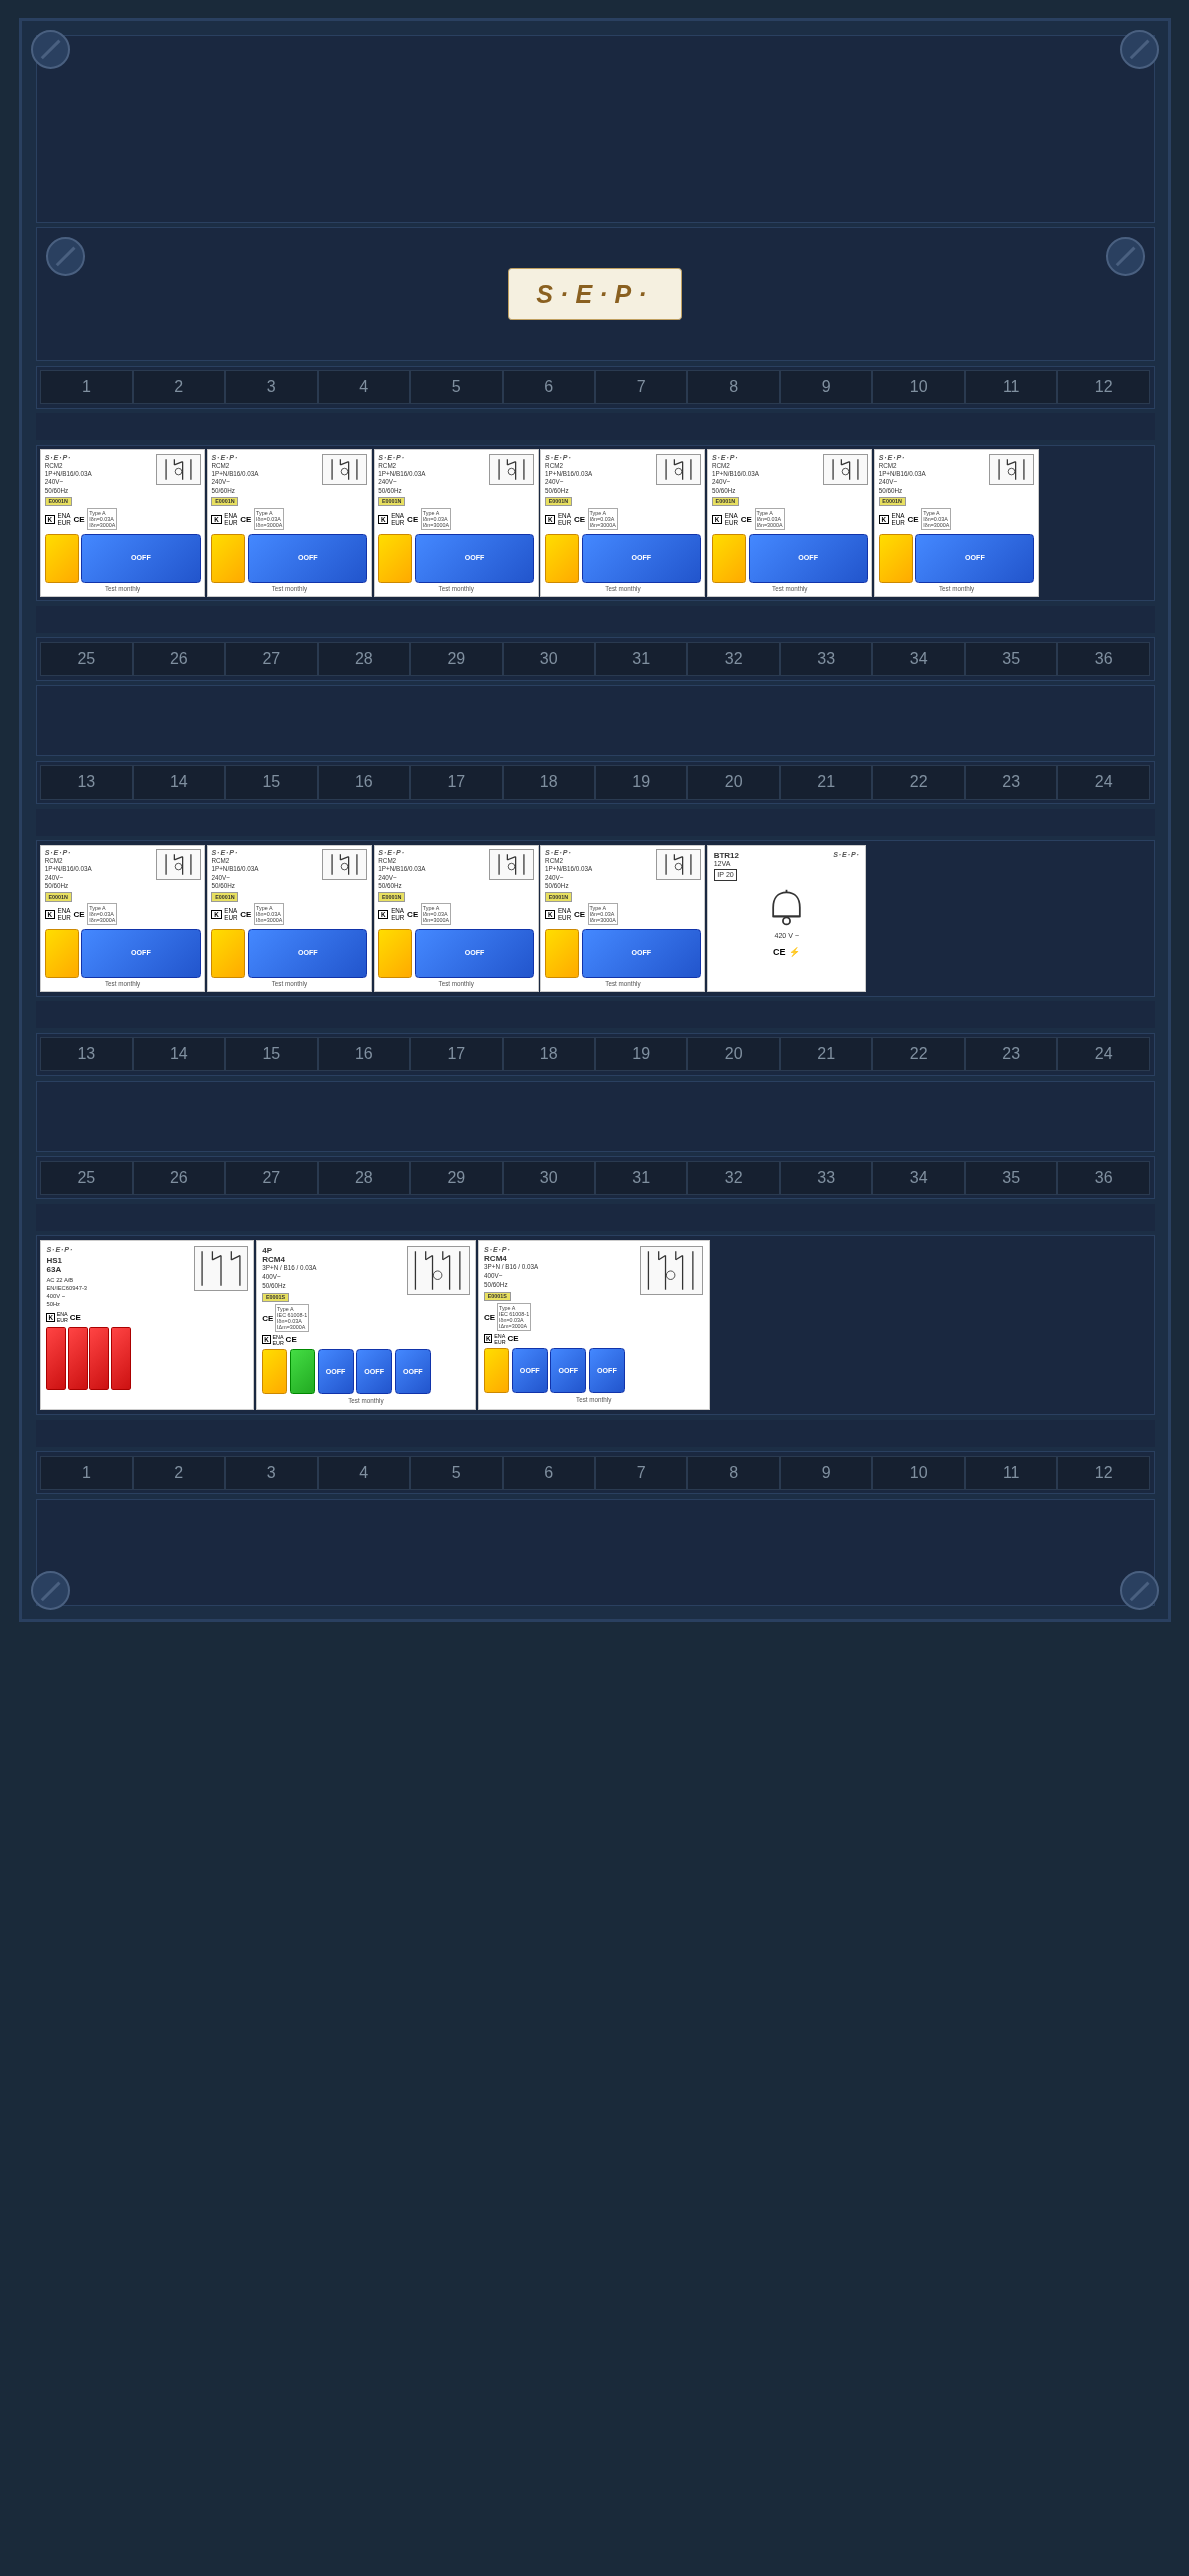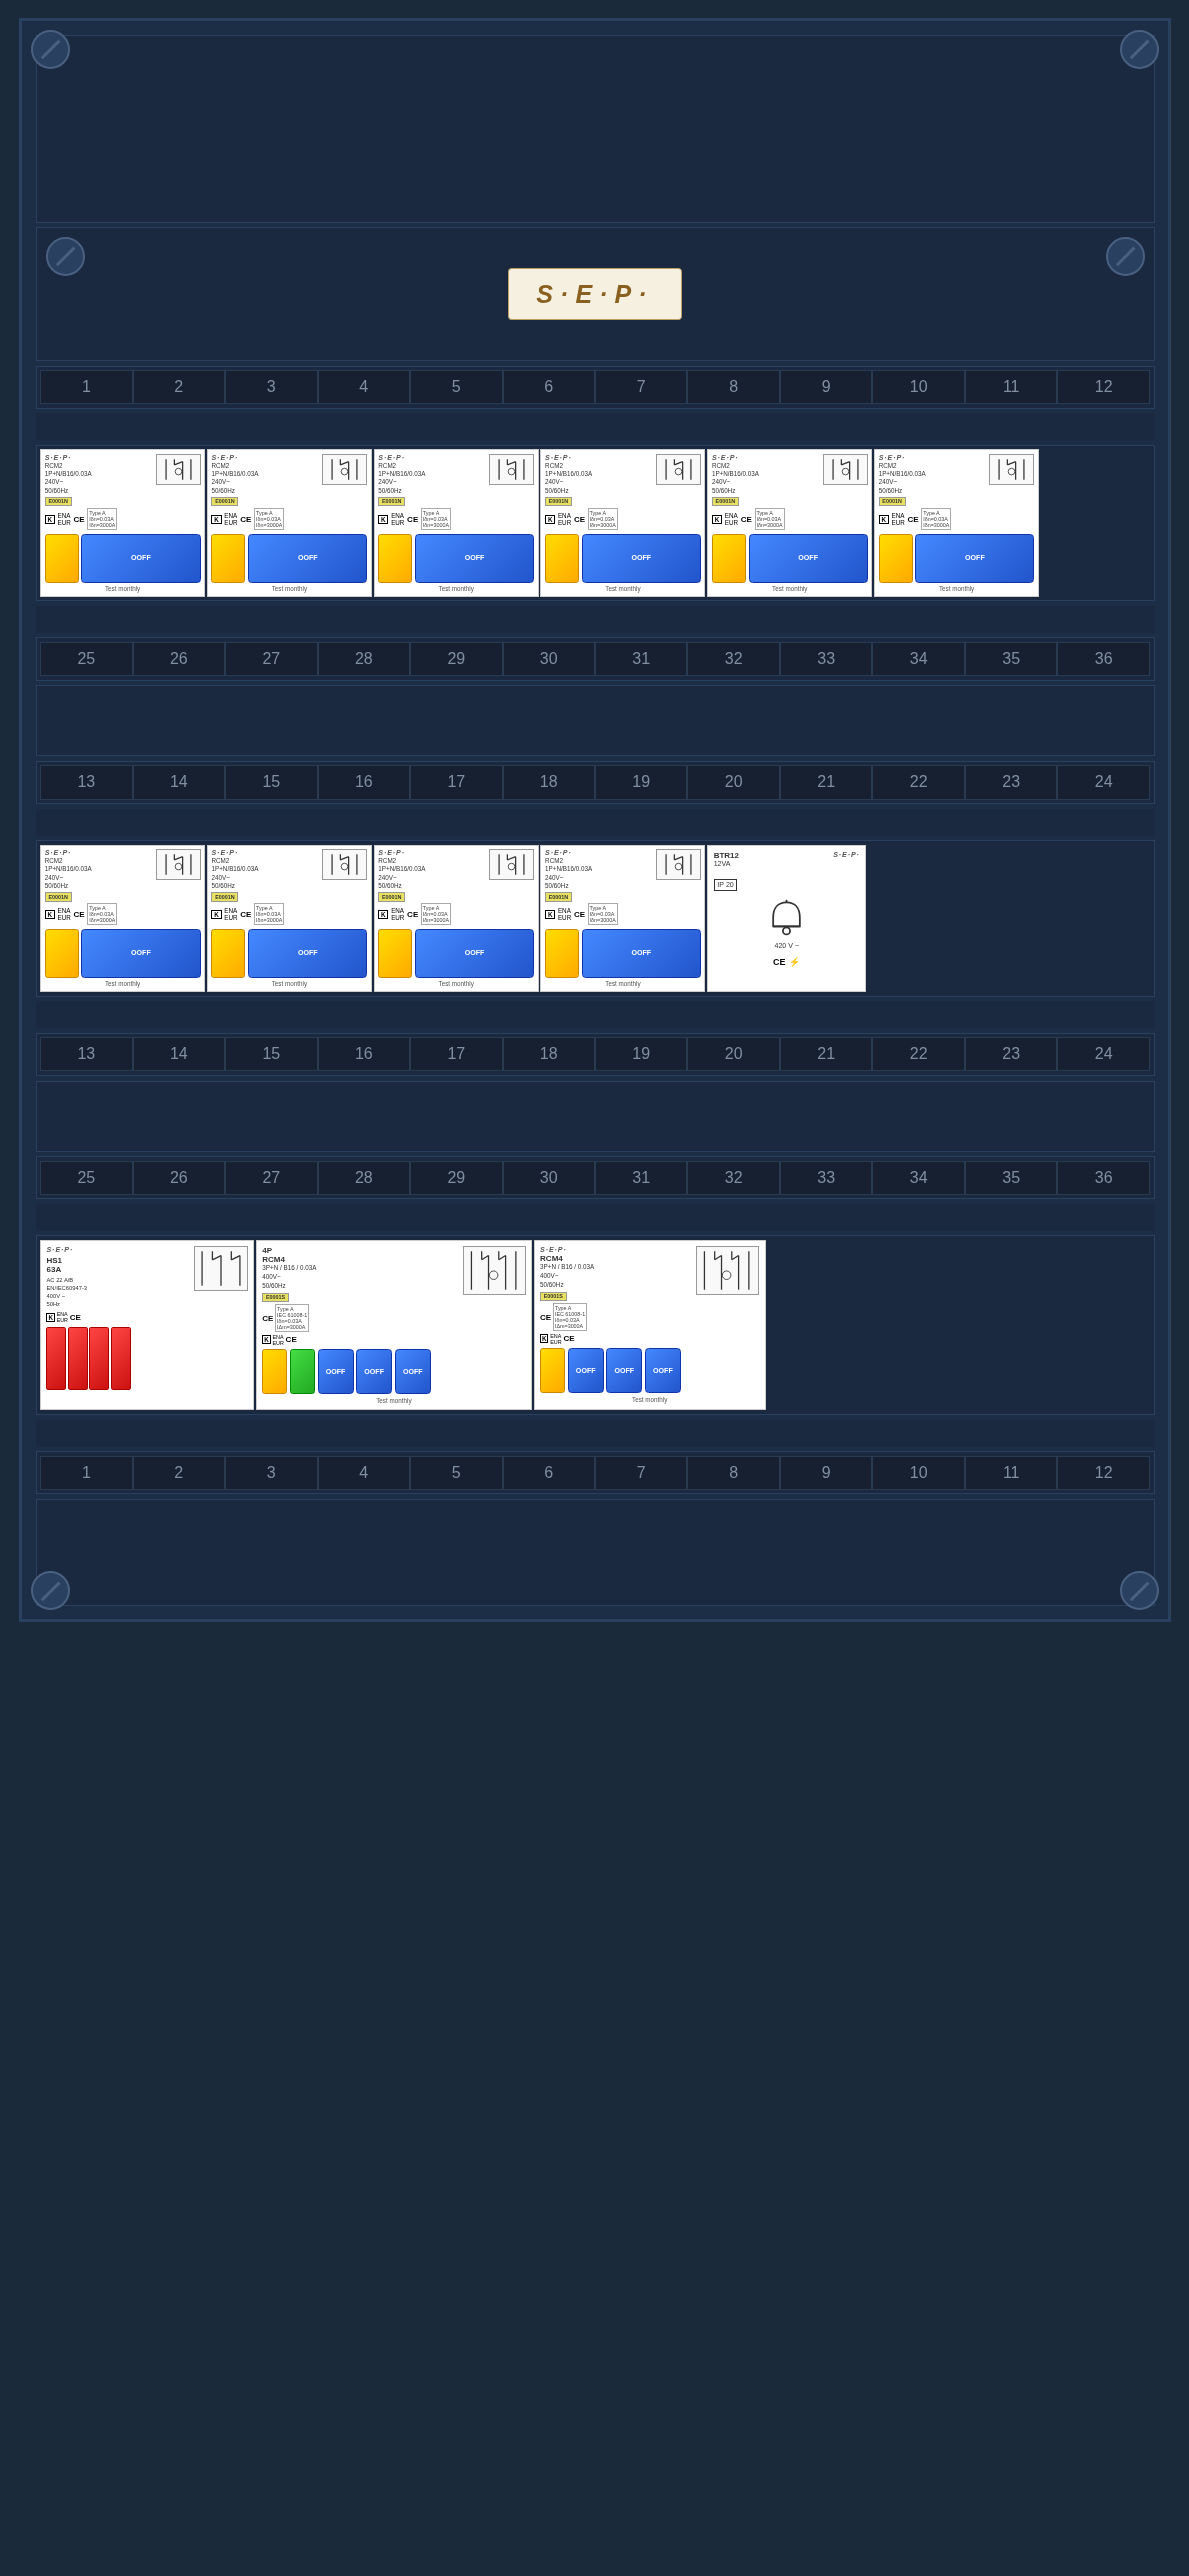--- a/index.html
+++ b/index.html
@@ -693,21 +693,21 @@
         <div class="btn-off">OOFF</div>
       </div>
       <div class="device-footer">Test monthly</div>
     </div>
 
     <div class="btr-card">
       <div style="display:flex; justify-content:space-between; align-items:flex-start;">
         <div>
           <div style="font-size:8px; font-weight:bold; color:#333;">BTR12</div>
           <div style="font-size:7.1px; color:#333;">12VA</div>
-          <div style="font-size:7.1px; color:#333; border:0.9px solid #333; padding:0.9px 2.7px; display:inline-block; margin-top:11px;">IP 20</div>
+          <div style="font-size:7.1px; color:#333; border:0.9px solid #333; padding:0.9px 2.7px; display:inline-block; margin-top:1px;">IP 20</div>
         </div>
         <div class="sep-small">S·E·P·</div>
       </div>
       <div style="margin-top:7.1px; display:flex; flex-direction:column; align-items:center;">
 
         <svg width="45" height="40" viewBox="0 0 50 45" xmlns="http://www.w3.org/2000/svg">
           <path d="M25 5 C15 5 10 12 10 22 L10 32 L40 32 L40 22 C40 12 35 5 25 5 Z" fill="none" stroke="#333" stroke-width="2"></path>
           <line x1="10" y1="32" x2="40" y2="32" stroke="#333" stroke-width="2"></line>
           <circle cx="25" cy="37" r="4" fill="none" stroke="#333" stroke-width="2"></circle>
           <line x1="25" y1="2" x2="25" y2="5" stroke="#333" stroke-width="2"></line>
@@ -789,21 +789,21 @@
       <div class="hs1-body">
         <div class="toggle-red-group">
           <div class="toggle-red"></div>
           <div class="toggle-red"></div>
           <div class="toggle-red"></div>
           <div class="toggle-red"></div>
         </div>
       </div>
     </div>
 
-    <div class="rcm4-card" style="width:276px;">
+    <div class="rcm4-card" style="width:220px;">
       <div style="display:flex; justify-content:space-between; align-items:flex-start;">
         <div>
           <div style="font-size:8px; font-weight:bold; color:#333;">4P</div>
           <div style="font-size:8px; font-weight:bold; color:#333;">RCM4</div>
           <div style="font-size:6.3px; color:#333; line-height:1.4;">3P+N / B16 / 0.03A<br>400V~<br>50/60Hz</div>
           <div style="margin-top:1.8px;"><span class="chip-label">E0001S</span></div>
           <div style="margin-top:1.8px; display:flex; align-items:center; gap:1.8px;">
             <span style="font-size:8px; font-weight:bold;">CE</span>
             <div style="font-size:5.4px; color:#444; border:0.9px solid #aaa; padding:0.9px;">Type A<br>IEC 61008-1<br>Iδn=0.03A<br>IΔm=3000A</div>
           </div>

